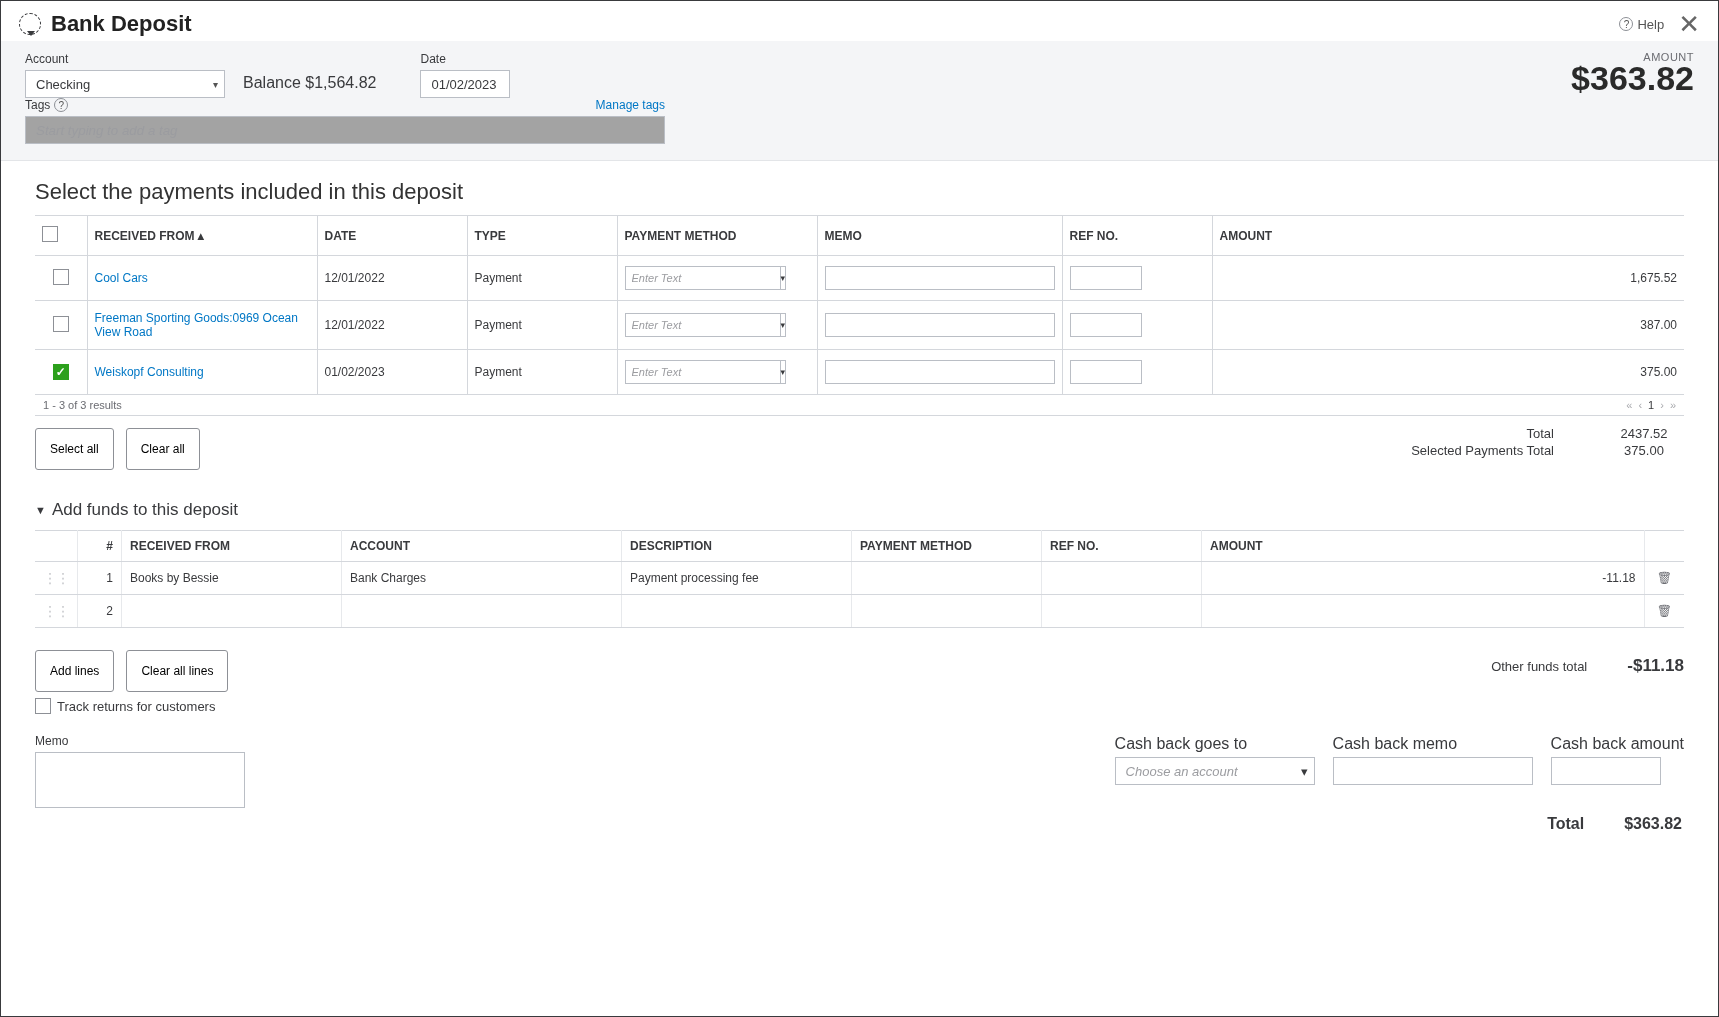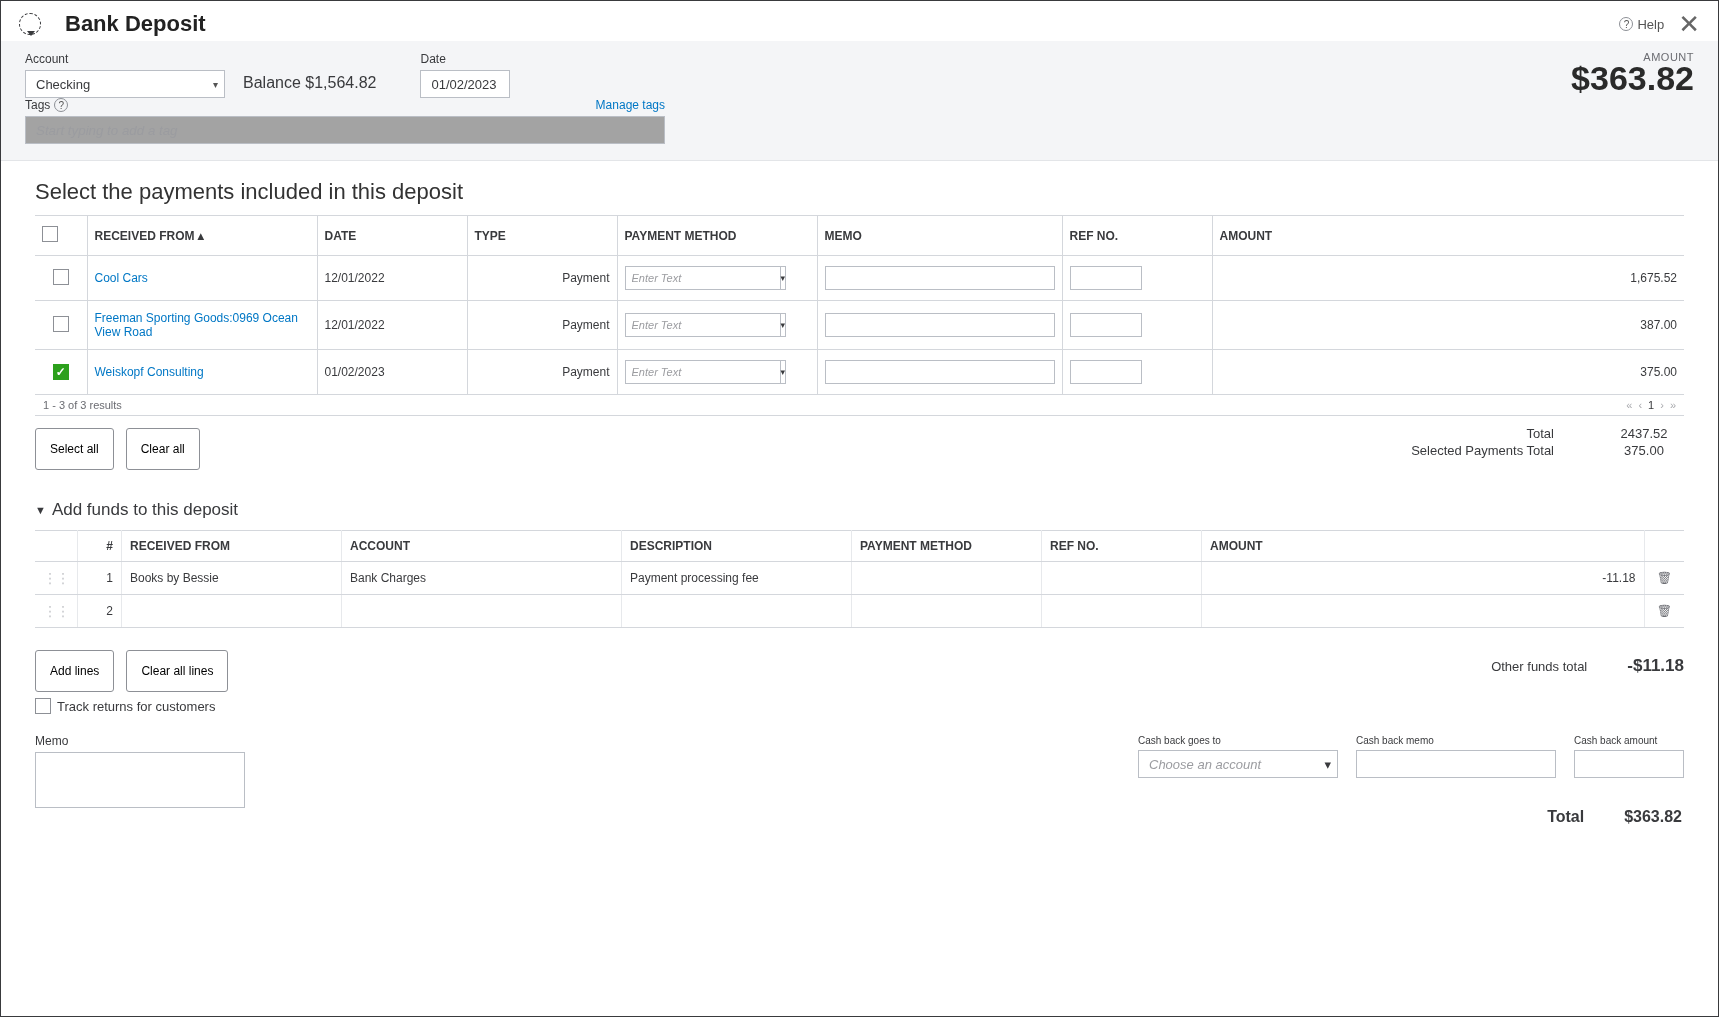--- a/index.html
+++ b/index.html
@@ -16,21 +16,21 @@
     display: flex;
     flex-direction: column;
   }
   
   .hdr {
     display: flex;
     align-items: center;
     padding: 10px 18px 4px 18px;
     justify-content: space-between;
   }
-  .hdr-left { display: flex; align-items: center; gap: 24px; }
+  .hdr-left { display: flex; align-items: center; gap: 10px; }
   .hdr-title { font-size: 22px; font-weight: 700; color: #222; }
   .hdr-right { display: flex; align-items: center; gap: 14px; }
   .help-btn { display: inline-flex; align-items: center; gap: 4px; color: #555; cursor: pointer; }
   .close-btn { cursor: pointer; color: #666; font-size: 26px; line-height: 1; font-weight: 300; }
   .refresh-icon {
     width: 22px; height: 22px;
     border: 1.5px dashed #393A3D;
     border-radius: 50%;
     position: relative;
   }
@@ -88,21 +88,21 @@
   }
   table.pay th, table.pay td {
     border-bottom: 1px solid #d4d7dc; border-right: 1px solid #d4d7dc;
     padding: 10px 7px; font-size: 12px; vertical-align: middle;
   }
   table.pay th:last-child, table.pay td:last-child { border-right: none; }
   table.pay th { font-weight: 700; text-align: left; color: #393A3D; }
   .col-chk { width: 52px; text-align: center; }
   .col-name { width: 230px; }
   .col-date { width: 150px; }
-  .col-type { width: 150px; text-align: right; }
+  .col-type { width: 150px; }
   .col-pm { width: 200px; }
   .col-memo { width: 240px; }
   .col-ref { width: 150px; }
   .col-amt-t { text-align: right; }
   .txt-link { color: #0077c5; cursor: pointer; }
   .chkbox {
     width: 16px; height: 16px; border: 1px solid #8d9096; display: inline-flex;
     align-items: center; justify-content: center; background: #fff; cursor: pointer;
   }
   .chkbox.checked { background: #2ca01c; border-color: #2ca01c; color: #fff; font-size: 12px; font-weight: 800; }
@@ -168,21 +168,21 @@
 
   .memo-block { margin-top: 20px; }
   .memo-block textarea {
     border: 1px solid #babec5; width: 210px; height: 56px; resize: none; font-family: inherit;
   }
 
   .cashback-row {
     display: flex; gap: 18px; justify-content: flex-end; margin-top: -76px;
   }
   .cb-fld { display: flex; flex-direction: column; }
-  .cb-fld label { font-size: 10px; margin-bottom: 4px; }
+  .cb-fld label { font-size: 16px; margin-bottom: 4px; }
   .cb-select {
     border: 1px solid #babec5; background: #fff; height: 28px; width: 200px;
     display: flex; align-items: center; justify-content: space-between;
     padding: 0 6px 0 10px; cursor: pointer;
   }
   .cb-in { border: 1px solid #babec5; height: 28px; padding: 0 8px; }
 
   .grand-total {
     display: flex; justify-content: flex-end; gap: 40px; margin-top: 30px;
     font-size: 16px; font-weight: 600; padding-right: 2px;

